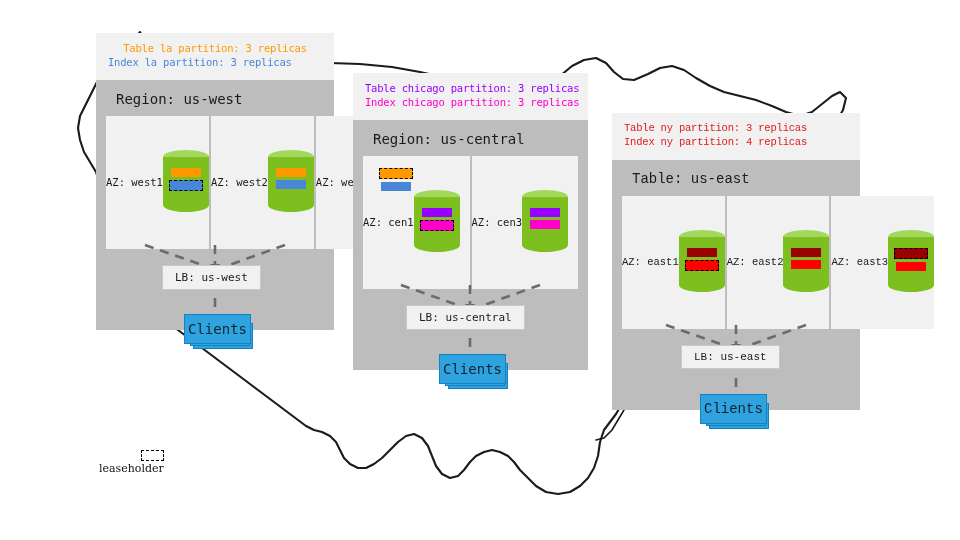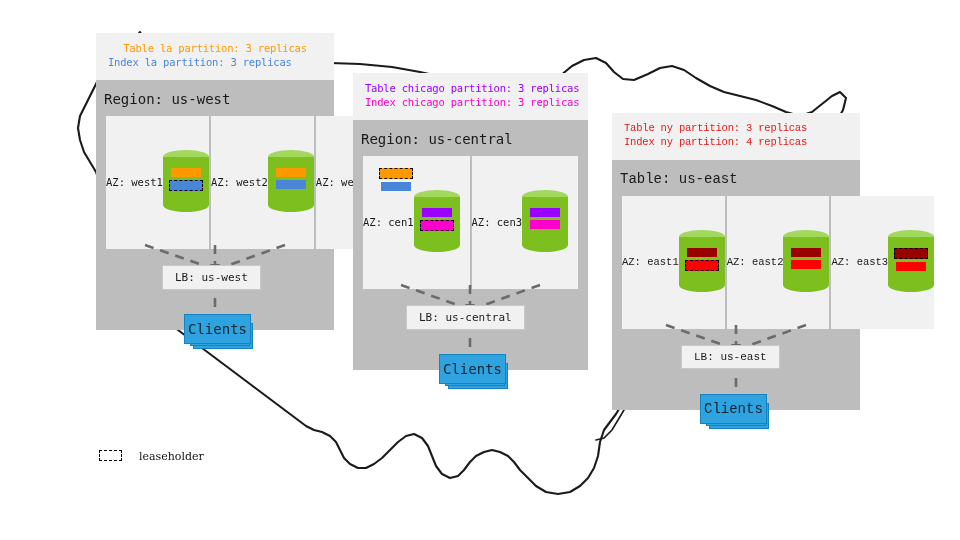--- a/index.html
+++ b/index.html
@@ -12,21 +12,21 @@
   #mapLayer{position:absolute;left:0;top:0;width:960px;height:540px;}
 
   
   .region{position:absolute;background:#bdbdbd;}
   .region .banner{
     background:#f1f1f1;padding:8px 12px 9px 12px;
     line-height:1.35;white-space:nowrap;
   }
   .banner .ln{font-size:10.5px;letter-spacing:-0.2px;display:block;}
   .region .rtitle{
-    font-size:14px;color:#1a1a1a;padding:11px 0 9px 8px;white-space:nowrap;
+    font-size:14px;color:#1a1a1a;padding:11px 0 9px 20px;white-space:nowrap;
   }
   .azrow{display:flex;margin:0 10px;background:#bdbdbd;}
   .az{background:#f1f1f1;flex:1 1 0;display:flex;flex-direction:row;
       align-items:center;border-right:2px solid #bdbdbd;position:relative;}
   .az:last-child{border-right:none;}
   .az .azlabel{font-size:10.5px;color:#1a1a1a;padding:6px 0 7px 0;white-space:nowrap;}
 
   
   .cyl{position:relative;width:46px;height:62px;margin-bottom:4px;}
   .cyl .body{position:absolute;left:0;top:7px;width:46px;height:48px;
@@ -46,21 +46,21 @@
   
   .lb{position:absolute;background:#f1f1f1;border:1px solid #c9c9c9;
       font-size:11px;color:#1a1a1a;padding:5px 12px;white-space:nowrap;
       text-align:center;z-index:6;}
   .clients{position:absolute;z-index:6;}
   .clients .sheet{position:absolute;background:#2fa3e0;border:1px solid #1583bf;}
   .clients .front{position:relative;background:#2fa3e0;border:1px solid #1583bf;
       font-size:14px;color:#10242e;padding:6px 3px;white-space:nowrap;text-align:center;}
 
   
-  .legend{position:absolute;display:flex;align-items:flex-start;gap:17px;}
+  .legend{position:absolute;display:flex;align-items:flex-end;gap:1px;flex-direction:column;}
   .legend .swatch{width:23px;height:11px;border:1.6px dashed #000;box-sizing:border-box;}
   .legend .ltxt{font-family:"DejaVu Serif","Liberation Serif",serif;font-size:11px;color:#111;}
 </style>
 </head>
 <body>
 
 <div id="stage">
 
   <svg id="mapLayer" viewBox="0 0 960 540">
     <path fill="none" stroke="#1a1a1a" stroke-width="2.1" stroke-linejoin="round" stroke-linecap="round" d="M105,47 L113,36 L119,46 L126,36 L131,44 L140,32 L146,44 L160,48

